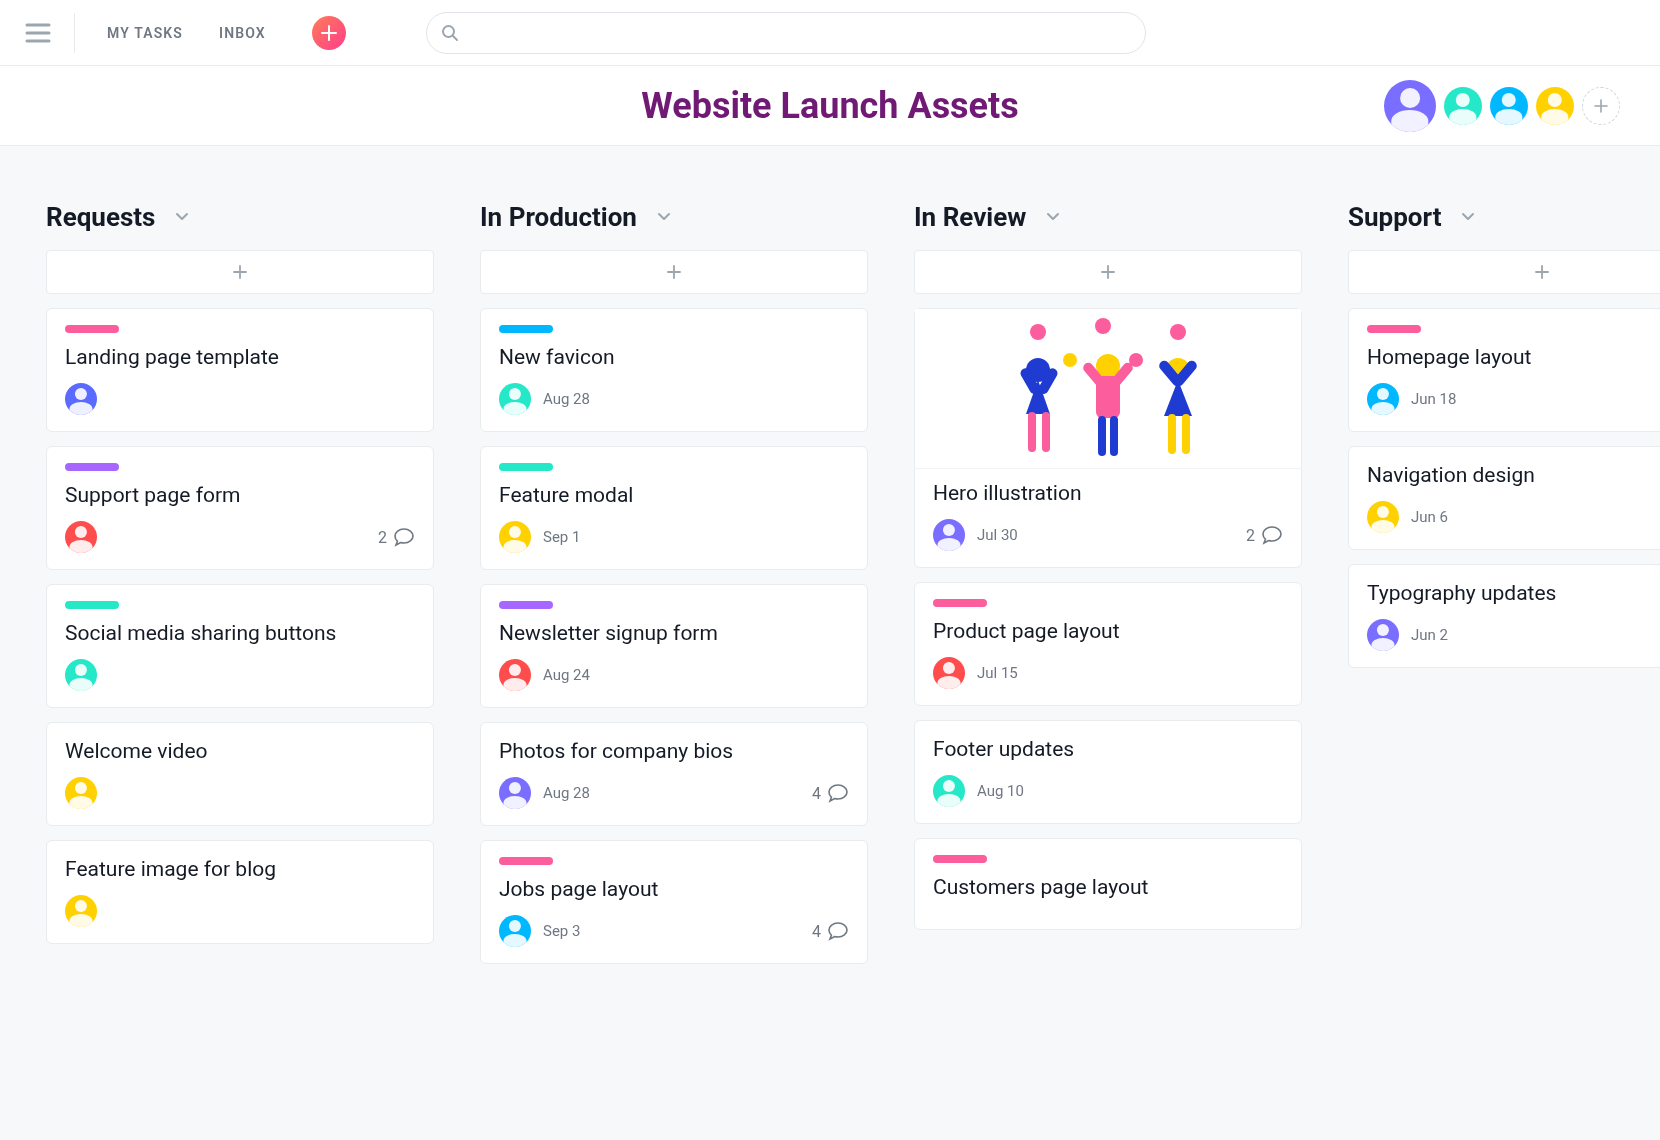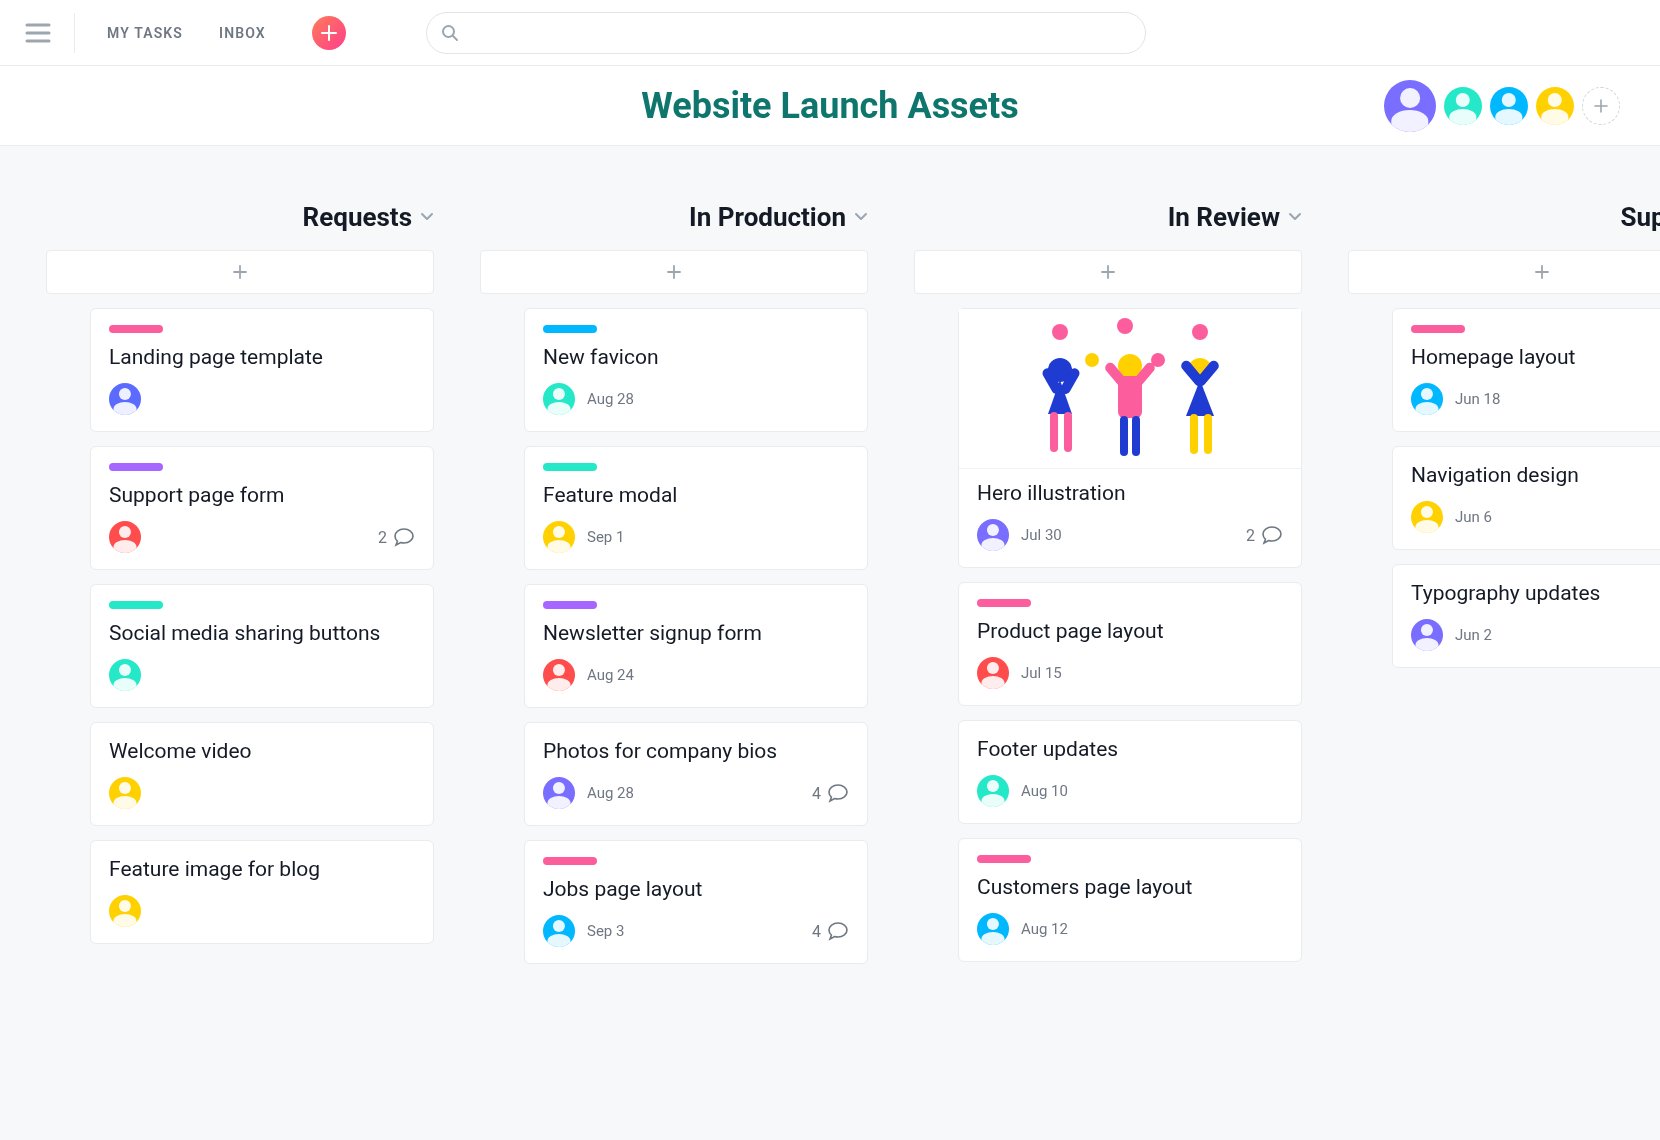--- a/index.html
+++ b/index.html
@@ -43,21 +43,21 @@
 
 .project-header {
   height: 80px;
   background:#fff;
   border-bottom:1px solid #e8ecee;
   display:flex; align-items:center;
   position:relative;
 }
 .project-title {
   position:absolute; left:50%; transform:translateX(-50%);
-  font-size:36px; font-weight:700; color:#0f766e;
+  font-size:36px; font-weight:700; color:#701a75;
 }
 .members {
   margin-left:auto; margin-right:40px;
   display:flex; align-items:center; gap:8px;
 }
 .avatar {
   width:38px; height:38px; border-radius:50%;
   display:inline-flex; align-items:center; justify-content:center;
   overflow:hidden; flex:0 0 auto;
 }
@@ -74,36 +74,35 @@
 
 
 .board {
   display:flex;
   gap: 46px;
   padding: 56px 46px;
   align-items:flex-start;
 }
 .column { width: 388px; flex:0 0 auto; }
 .col-head {
-  display:flex; align-items:center; gap:8px;
-  margin-bottom: 18px; cursor:pointer;justify-content:flex-end;
+  display:flex; align-items:center; gap:20px;
+  margin-bottom: 18px; cursor:pointer;
 }
 .col-title { font-size:26px; font-weight:700; color:#151b26; }
 .chevron { color:#9ca6af; }
 .add-card {
   height:44px; background:#fff; border:1px solid #e8ecee; border-radius:4px;
   display:flex; align-items:center; justify-content:center;
   color:#9ca6af; cursor:pointer; margin-bottom:14px;
 }
 .card {
   background:#fff; border:1px solid #e8ecee; border-radius:6px;
   padding: 16px 18px 16px 18px;
   margin-bottom: 14px;
   cursor:pointer;
-  margin-left:44px;
 }
 .card .pill {
   width:54px; height:8px; border-radius:4px; margin-bottom:12px;
 }
 .card .title { font-size:21px; color:#151b26; margin-bottom:14px; }
 .card .meta {
   display:flex; align-items:center; gap:12px;
 }
 .card .avatar { width:32px; height:32px; }
 .card .date { font-size:15px; color:#6f7782; }
@@ -396,26 +395,20 @@
         <div class="meta">
       <span class="avatar" style="background:#25e8c8">
             <span class="avatar-person"></span>
           </span>
           <span class="date">Aug 10</span>
         </div>
       </div>
       <div class="card">
         <div class="pill" style="background:#fc5d9d"></div>
         <div class="title">Customers page layout</div>
-        <div class="meta">
-      <span class="avatar" style="background:#00b8ff">
-            <span class="avatar-person"></span>
-          </span>
-          <span class="date">Aug 12</span>
-        </div>
       </div>
     </div>
     <div class="column">
       <div class="col-head">
         <span class="col-title">Support</span>
         <svg class="chevron" width="14" height="10" viewBox="0 0 14 10">
           <path d="M2 2l5 5 5-5" fill="none" stroke="#9ca6af" stroke-width="2" stroke-linecap="round" stroke-linejoin="round"></path>
         </svg>
       </div>
       <div class="add-card">

